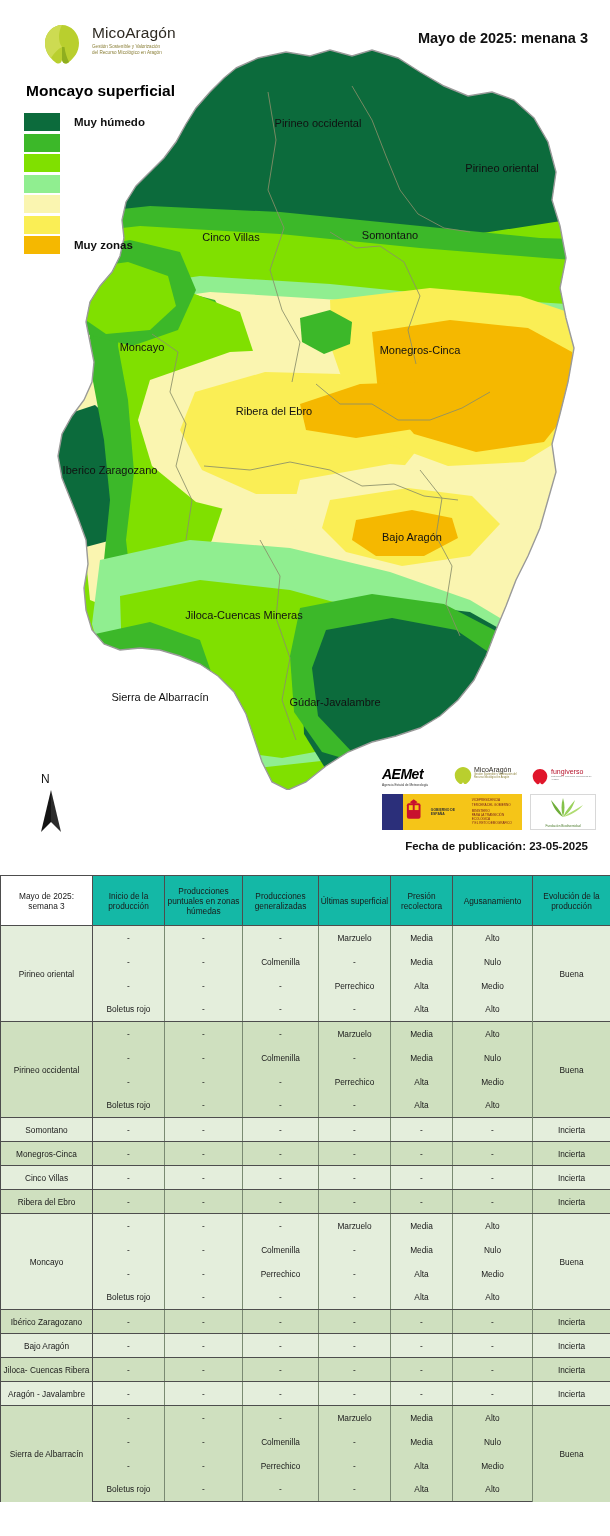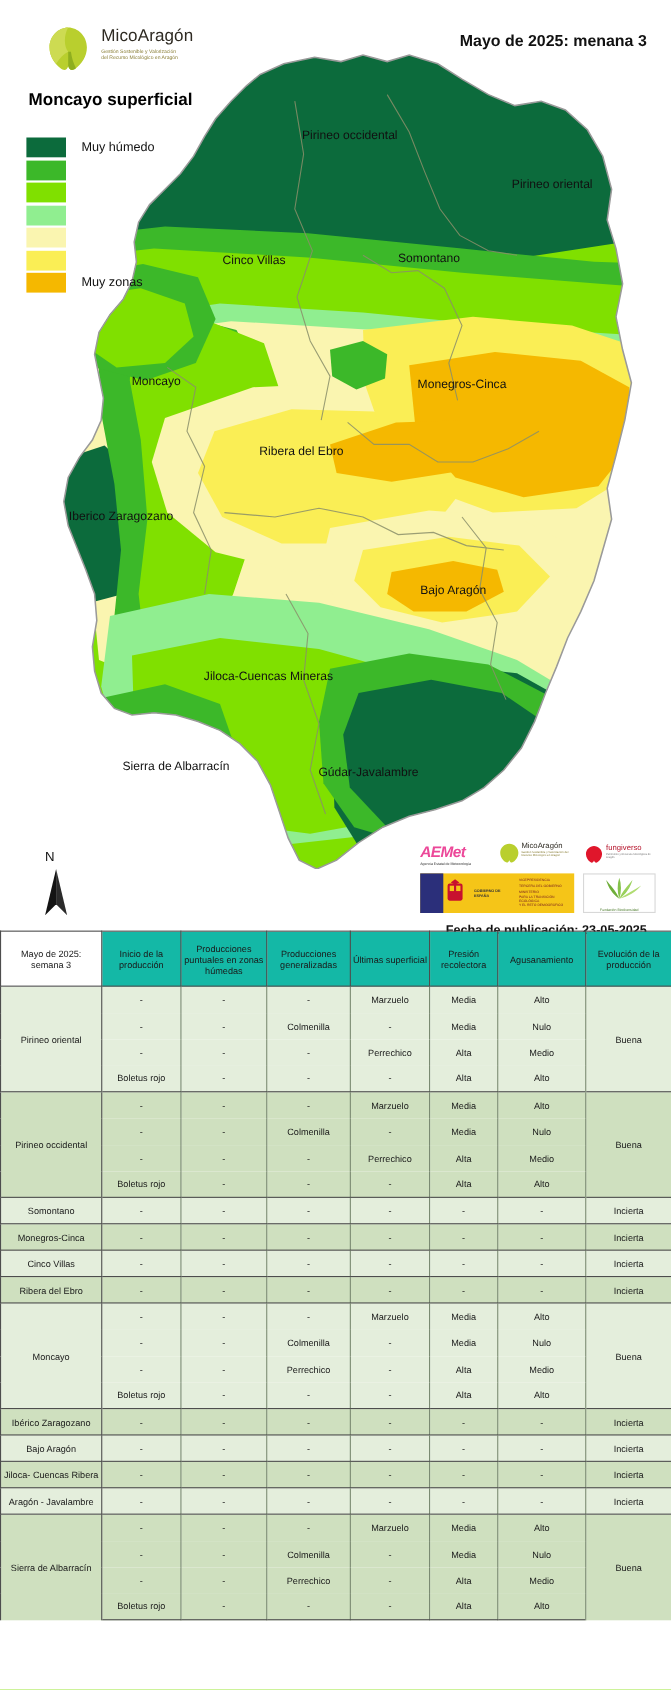--- a/index.html
+++ b/index.html
@@ -24,21 +24,21 @@
   #brand-text { position: absolute; left: 54px; top: 2px; }
   #brand-name { font-size: 15.5px; color: #2e2a22; letter-spacing: .1px; }
   #brand-name b { font-weight: 400; }
   #brand-sub { font-size: 4.6px; color: #8a7f37; line-height: 6.2px; margin-top: 2px; width: 160px; }
 
   
   #legend-title {
     position: absolute; left: 26px; top: 82px;
     font-size: 15.5px; font-weight: bold; color: #000;
   }
-  #legend { position: absolute; left: 24px; top: 124px; }
+  #legend { position: absolute; left: 24px; top: 112px; font-weight: bold; }
   .legend-row { display: flex; align-items: center; height: 20.5px; }
   .legend-swatch { width: 36px; height: 18px; }
   .legend-label { margin-left: 14px; font-size: 11.5px; color: #111; }
 
   
   #map-title {
     position: absolute; right: 22px; top: 30px;
     font-size: 14.5px; font-weight: bold; color: #111;
   }
 
@@ -55,21 +55,21 @@
   #compass { position: absolute; left: 28px; top: 772px; width: 46px; height: 68px; }
   #compass-n {
     position: absolute; left: 13px; top: 0;
     font-size: 12px; color: #111;
   }
 
   
   #footer-logos { position: absolute; left: 380px; top: 762px; width: 218px; height: 72px; }
   .flogo { position: absolute; }
   #aemet-logo { left: 2px; top: 4px; width: 56px; height: 24px; }
-  #aemet-word { font-size: 14px; font-weight: bold; font-style: italic; color: #ec4899; letter-spacing: -.5px; }
+  #aemet-word { font-size: 14px; font-weight: bold; font-style: italic; color: #000000; letter-spacing: -.5px; }
   #aemet-sub { font-size: 3.2px; color: #333; margin-top: 1px; }
   #mico2 { left: 74px; top: 4px; width: 72px; height: 24px; }
   #fungi { left: 152px; top: 6px; width: 64px; height: 22px; }
   #gob-banner {
     left: 2px; top: 32px; width: 140px; height: 36px;
     background: #f5c518; display: flex; align-items: center;
   }
   #gob-flag { width: 22px; height: 36px; background: linear-gradient(90deg,#2b2f7a 0 100%); position: relative; }
   #gob-text { font-size: 3.1px; color: #7a2020; line-height: 4.2px; margin-left: 3px; }
   #gob-text2 { font-size: 3.4px; color: #333; line-height: 4.4px; margin-left: 6px; font-weight: bold; }
@@ -77,21 +77,21 @@
     left: 150px; top: 32px; width: 66px; height: 36px;
     border: 1px solid #d8d8d8; background: #fff;
   }
   #biodiv-cap { font-size: 3.2px; color: #4a7a2a; text-align: center; margin-top: 1px; }
   #pub-date {
     position: absolute; right: 22px; top: 840px;
     font-size: 11.5px; font-weight: bold; color: #111;
   }
 
   
-  #table-wrap { position: absolute; left: 0; top: 846px; width: 540px; }
+  #table-wrap { position: absolute; left: 0; top: 875px; width: 540px; }
   table { border-collapse: collapse; width: 610px; table-layout: fixed; }
   th, td {
     font-size: 8.3px; color: #1a1a1a; text-align: center;
     padding: 0 1px; vertical-align: middle;
   }
   thead th {
     background: #14b8a6; font-weight: normal;
     border: 1px solid #4d4d4d;
     height: 50px; line-height: 10px;
   }

